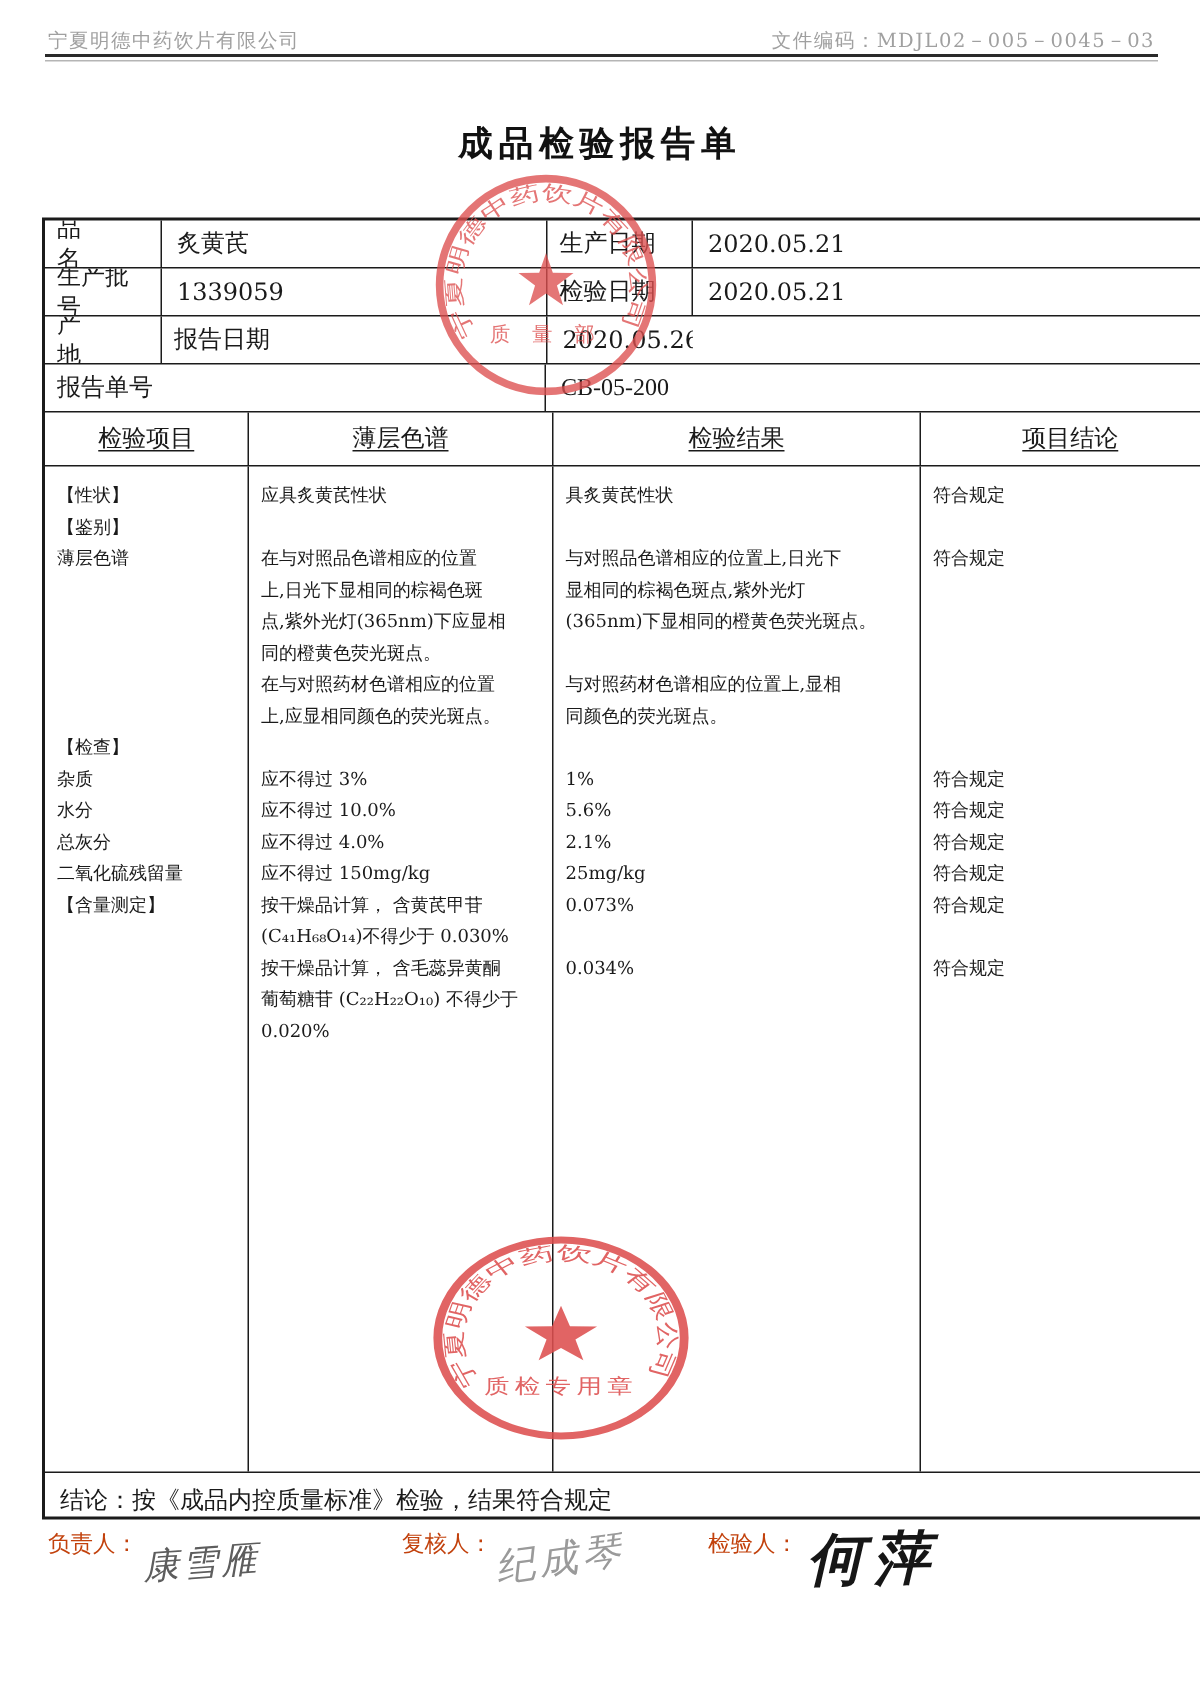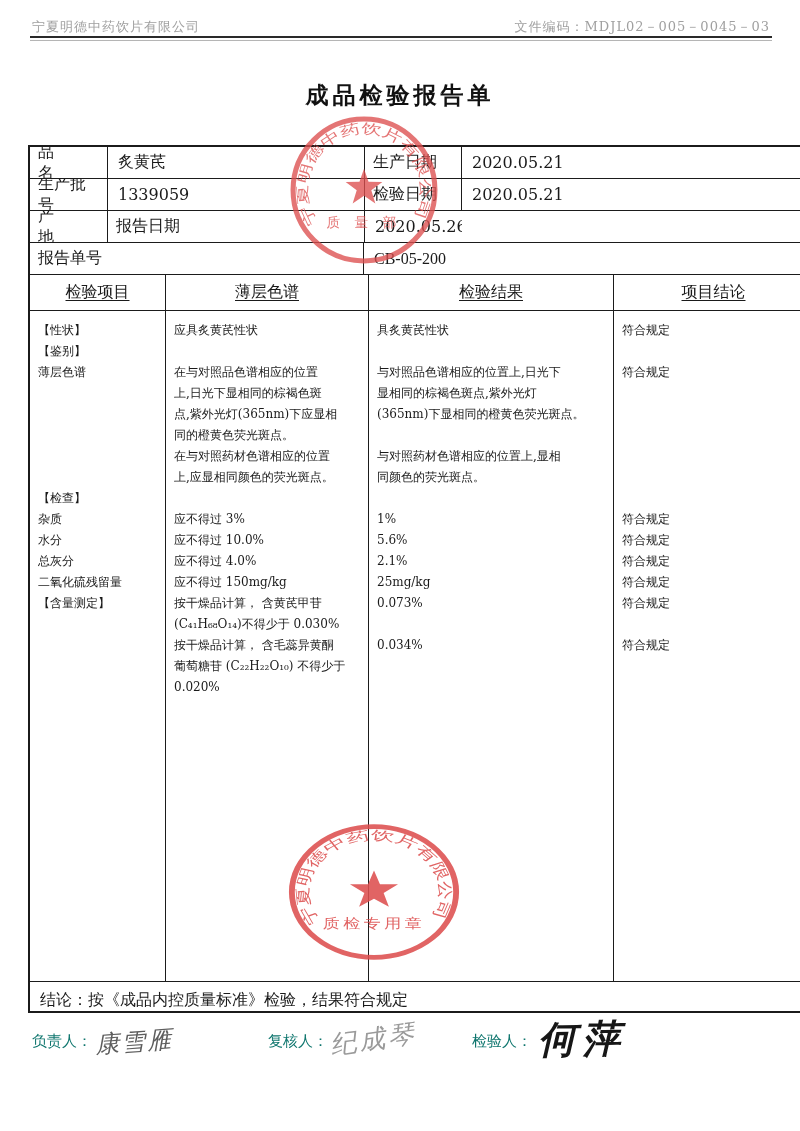--- a/index.html
+++ b/index.html
@@ -55,21 +55,21 @@
     box-sizing:border-box;padding:9px 6px 0 8px;overflow:hidden;
     font-size:12px;line-height:21px;white-space:pre;
   }
   .insp-col.b{border-right:1px solid #1b1b1b;}
   .conclusion-row{
     height:29px;display:flex;align-items:flex-end;padding-left:10px;
     font-size:16px;
   }
   
   .sig-row{position:absolute;left:0;top:1018px;width:100%;height:70px;font-size:15px;}
-  .sig-label{position:absolute;top:14px;color:#0f766e;}
+  .sig-label{position:absolute;top:2px;color:#c2410c;}
   .sig-label.l1{left:32px;}
   .sig-label.l2{left:268px;}
   .sig-label.l3{left:472px;}
   .sig-name{position:absolute;font-style:italic;}
   .sig-name.n1{left:95px;top:8px;font-size:24px;color:#5d5d5d;transform:rotate(-4deg);letter-spacing:2px;}
   .sig-name.n2{left:330px;top:4px;font-size:26px;color:#9a9a9a;transform:rotate(-8deg);letter-spacing:3px;}
   .sig-name.n3{left:538px;top:-4px;font-size:38px;color:#161616;font-weight:bold;transform:rotate(-1deg);letter-spacing:6px;}
   
   .stamp{position:absolute;pointer-events:none;}
   .stamp-top{left:288px;top:114px;width:152px;height:152px;opacity:0.78;}

